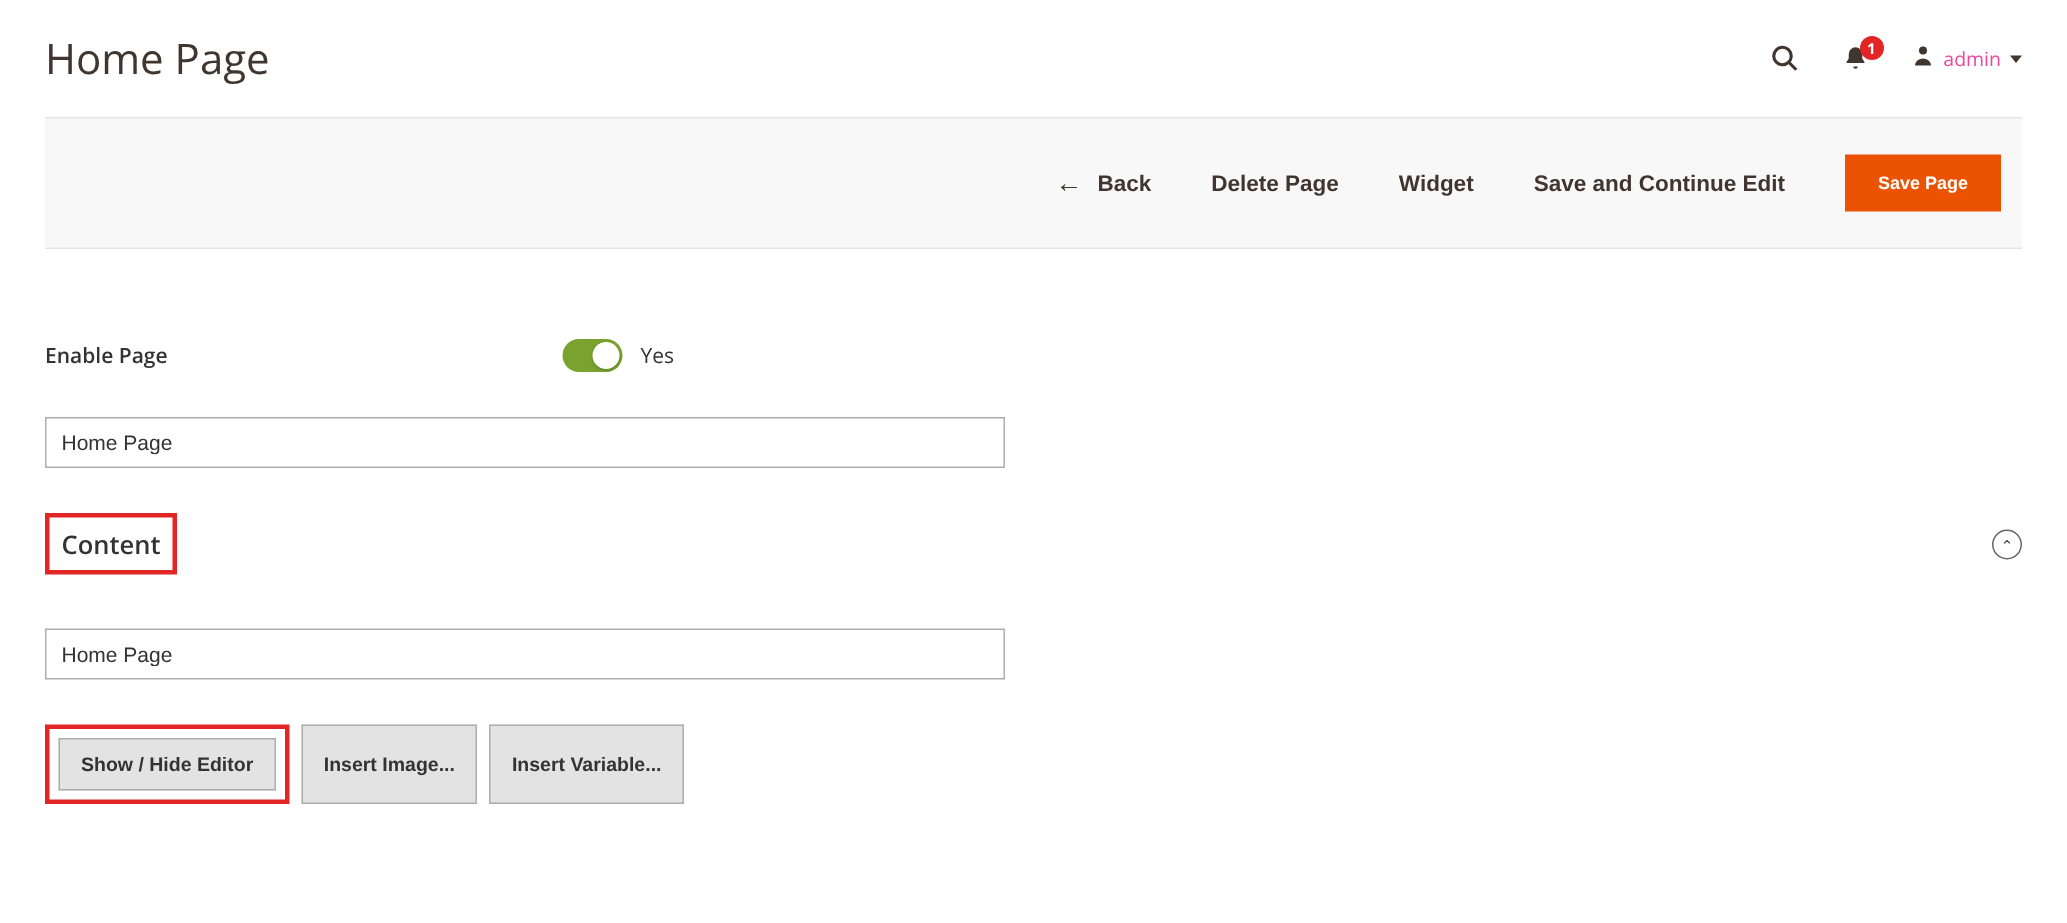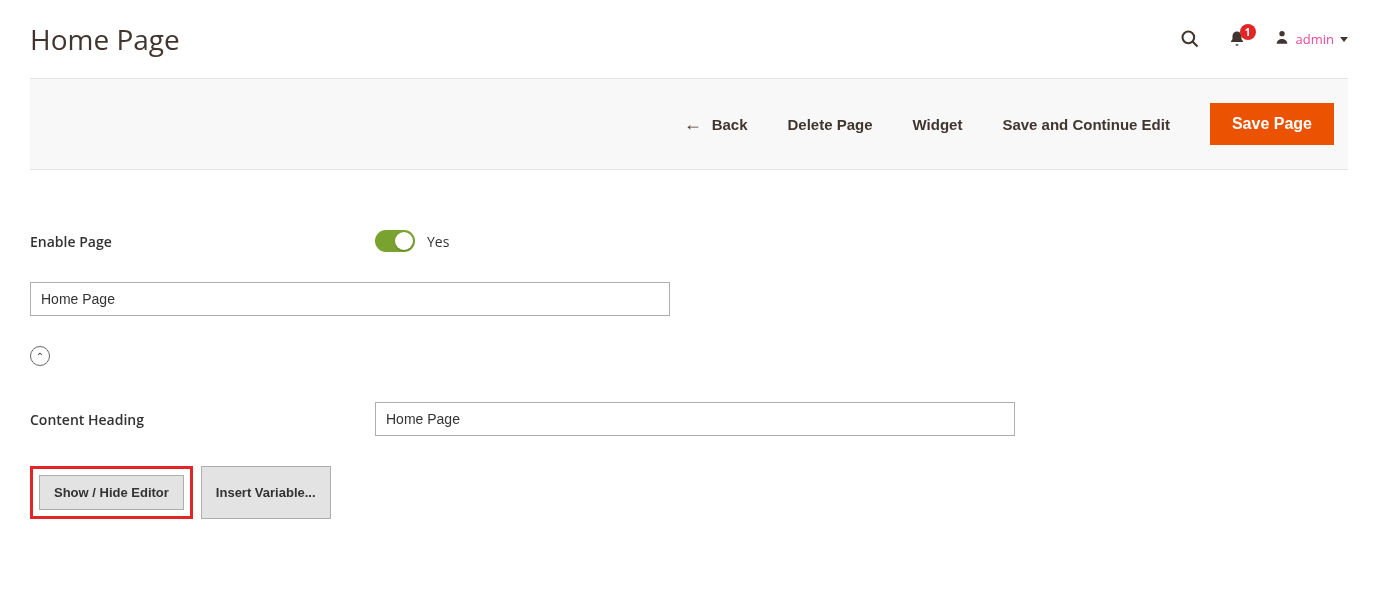--- a/index.html
+++ b/index.html
@@ -80,21 +80,21 @@
   }
   .arrow-left {
     font-size: 18px;
     line-height: 1;
   }
   .btn-primary {
     background: #eb5202;
     color: #fff;
     border: none;
     padding: 12px 22px;
-    font-size: 16px;
+    font-size: 12px;
     font-weight: 600;
     cursor: pointer;
   }
   .form-area { padding: 60px 30px 0 30px; }
   .field-row {
     display: flex;
     align-items: center;
     margin-bottom: 30px;
   }
   .field-label {
@@ -235,30 +235,33 @@
     </div>
     <span class="toggle-text">Yes</span>
   </div>
 
   <div class="field-row">
     <input class="text-input" type="text" value="Home Page" style="">
   </div>
 </div>
 
 <div class="section-header">
+  <div class="section-title-box">
+    <span class="section-title">Content</span>
+  </div>
   <div class="collapse-btn">
     <span>⌃</span>
   </div>
 </div>
 
 <div class="form-area" style="padding-top:0">
   <div class="field-row">
-    <div class="field-label">Content Heading</div>
     <input class="text-input" type="text" value="Home Page" style="">
   </div>
 </div>
 
 <div class="editor-buttons">
   <div class="hl-box">
     <button class="ed-btn">Show / Hide Editor</button>
   </div>
+  <button class="ed-btn">Insert Image...</button>
   <button class="ed-btn">Insert Variable...</button>
 </div>
 
 </body></html>

